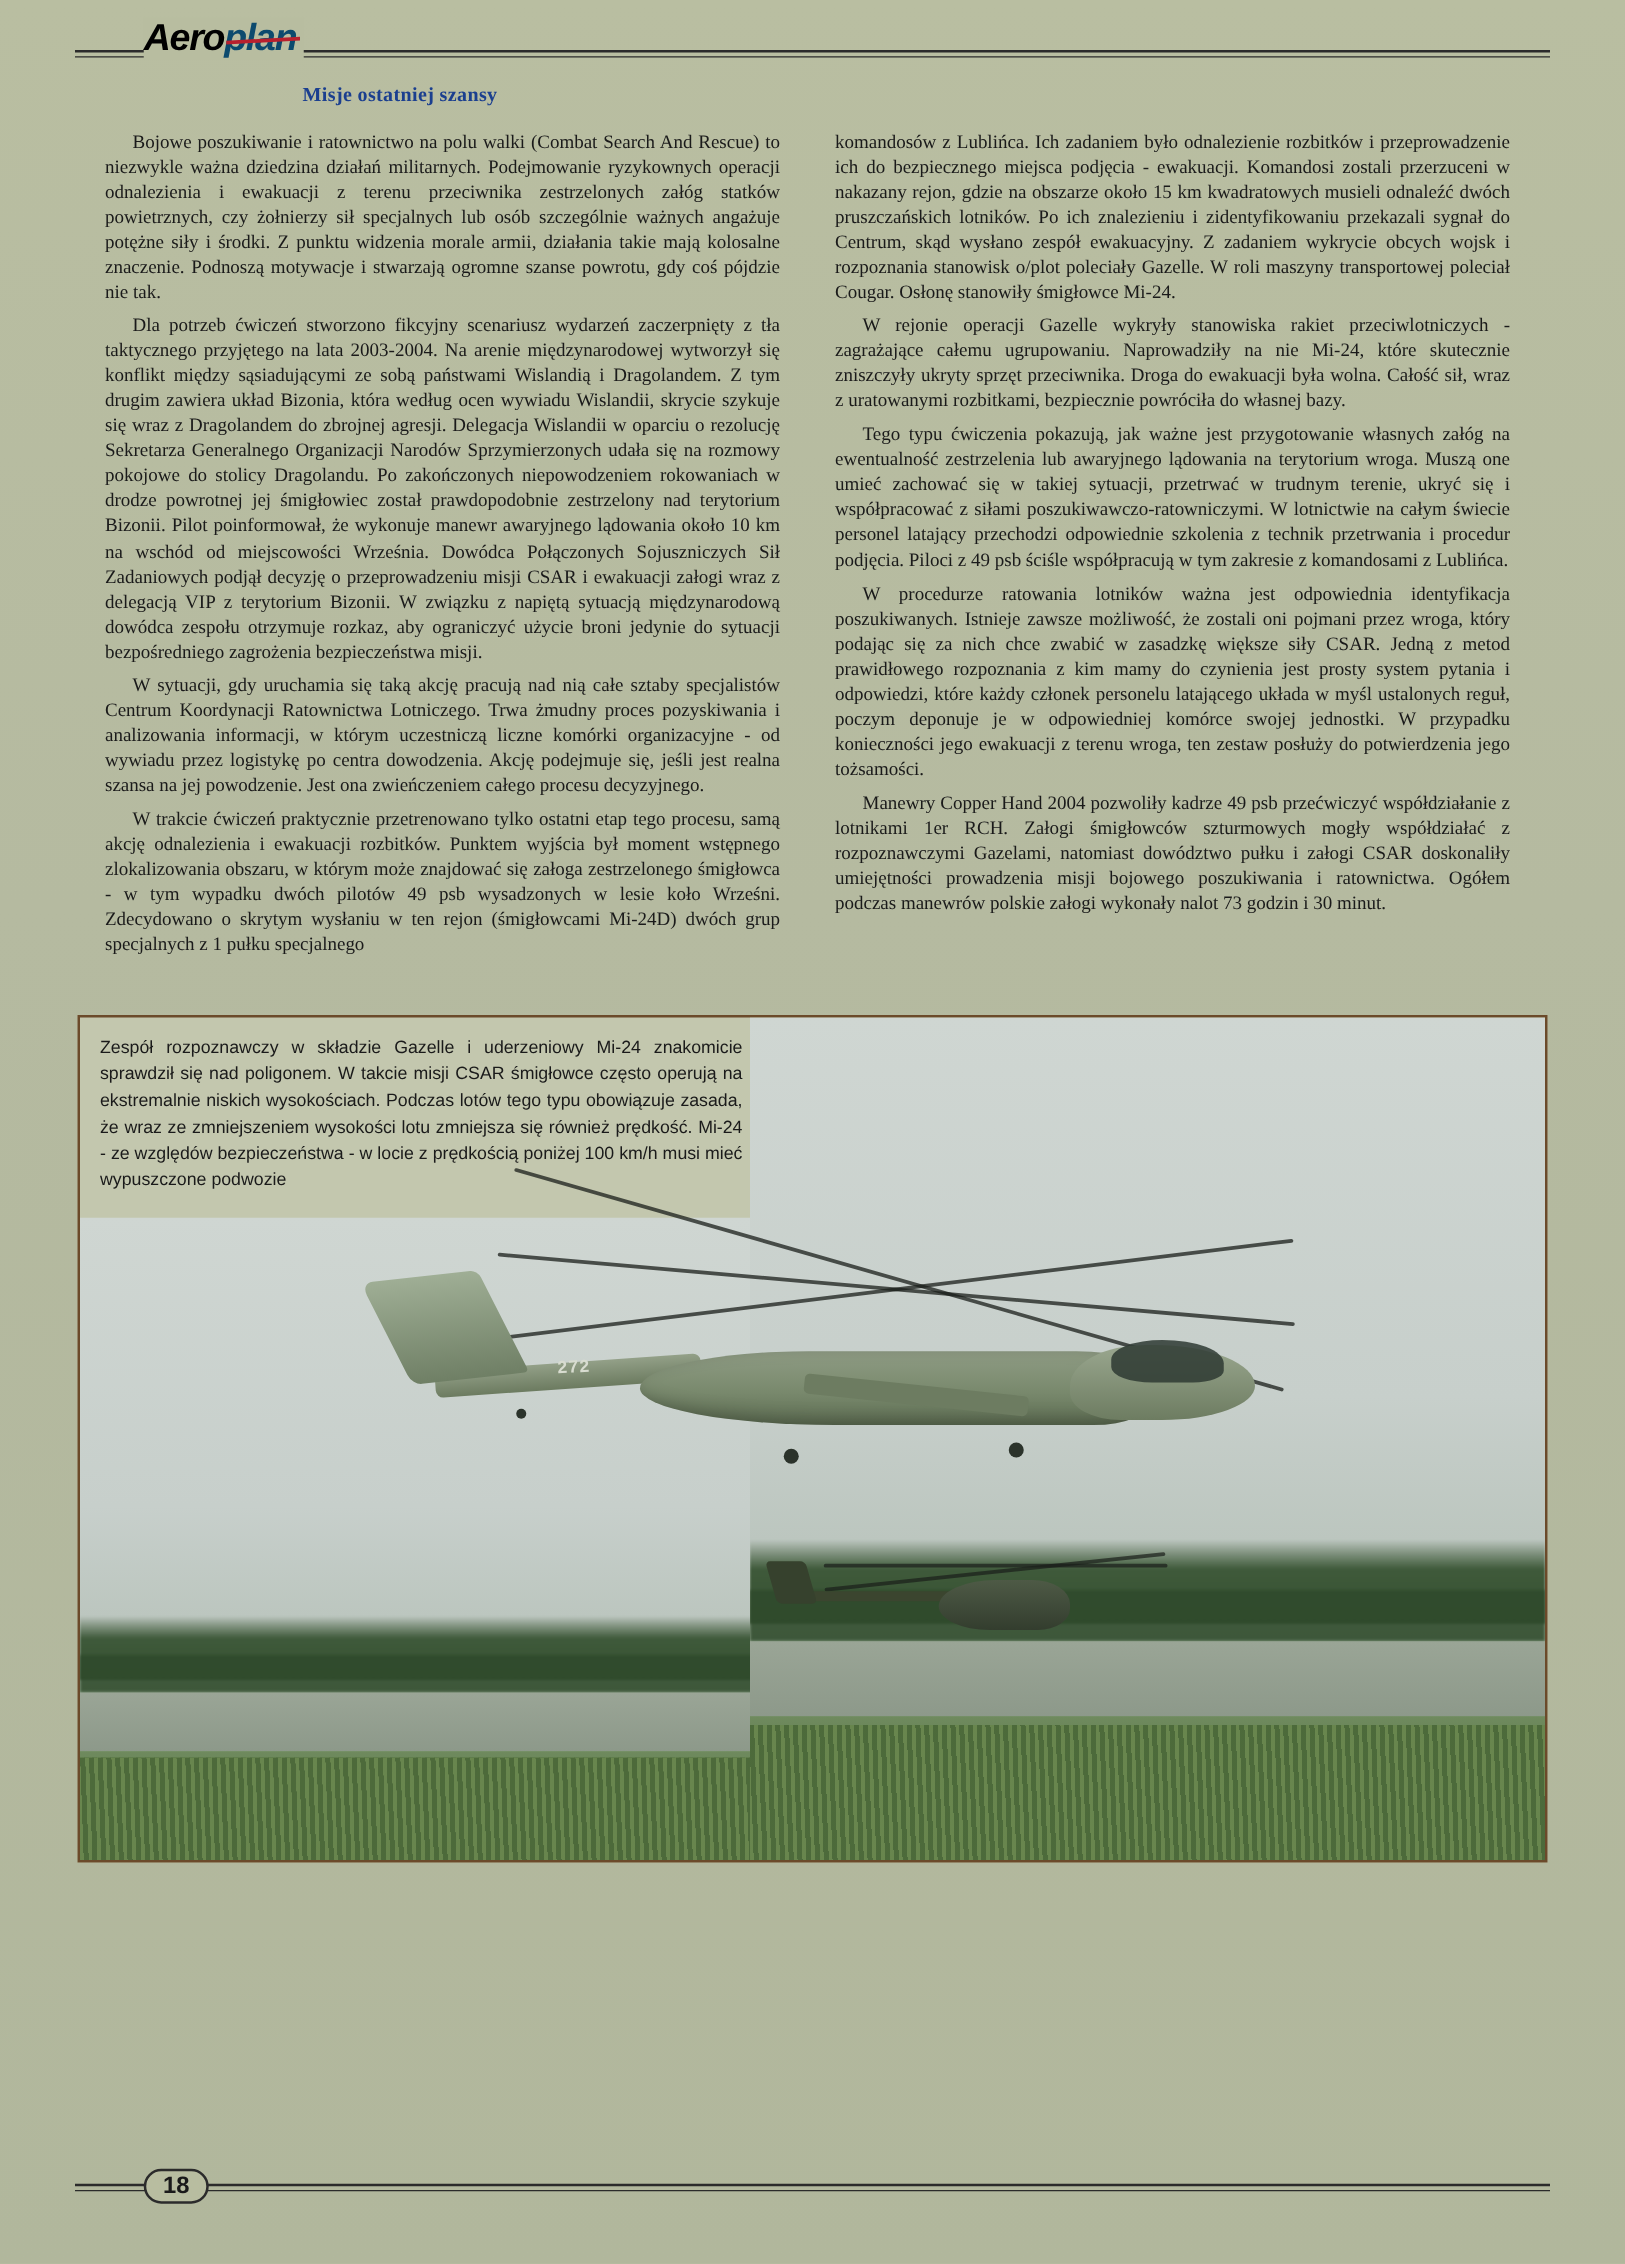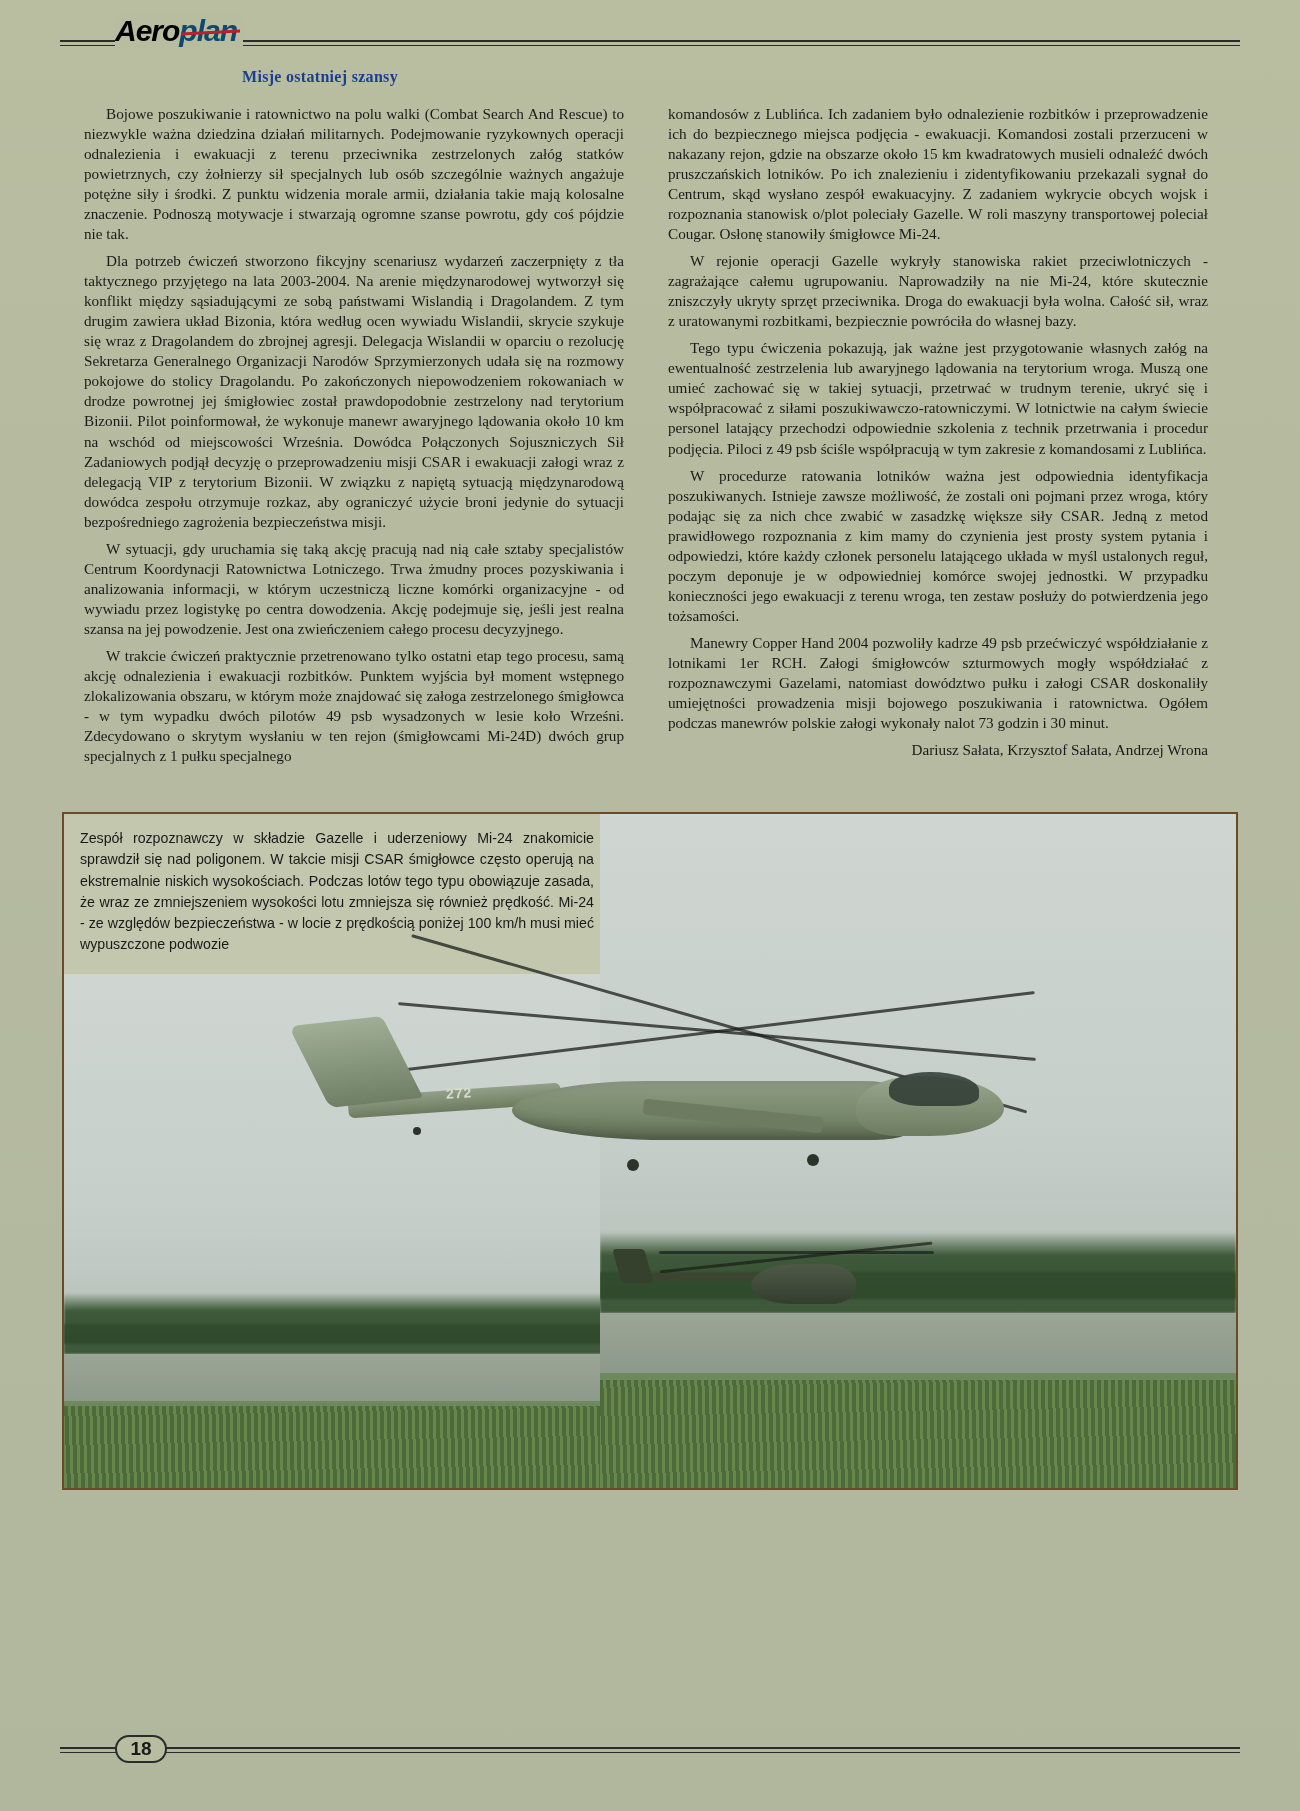--- a/index.html
+++ b/index.html
@@ -419,21 +419,20 @@
       <p>Dla potrzeb ćwiczeń stworzono fikcyjny scenariusz wydarzeń zaczerpnięty z tła taktycznego przyjętego na lata 2003-2004. Na arenie międzynarodowej wytworzył się konflikt między sąsiadującymi ze sobą państwami Wislandią i Dragolandem. Z tym drugim zawiera układ Bizonia, która według ocen wywiadu Wislandii, skrycie szykuje się wraz z Dragolandem do zbrojnej agresji. Delegacja Wislandii w oparciu o rezolucję Sekretarza Generalnego Organizacji Narodów Sprzymierzonych udała się na rozmowy pokojowe do stolicy Dragolandu. Po zakończonych niepowodzeniem rokowaniach w drodze powrotnej jej śmigłowiec został prawdopodobnie zestrzelony nad terytorium Bizonii. Pilot poinformował, że wykonuje manewr awaryjnego lądowania około 10 km na wschód od miejscowości Września. Dowódca Połączonych Sojuszniczych Sił Zadaniowych podjął decyzję o przeprowadzeniu misji CSAR i ewakuacji załogi wraz z delegacją VIP z terytorium Bizonii. W związku z napiętą sytuacją międzynarodową dowódca zespołu otrzymuje rozkaz, aby ograniczyć użycie broni jedynie do sytuacji bezpośredniego zagrożenia bezpieczeństwa misji.</p>
       <p>W sytuacji, gdy uruchamia się taką akcję pracują nad nią całe sztaby specjalistów Centrum Koordynacji Ratownictwa Lotniczego. Trwa żmudny proces pozyskiwania i analizowania informacji, w którym uczestniczą liczne komórki organizacyjne - od wywiadu przez logistykę po centra dowodzenia. Akcję podejmuje się, jeśli jest realna szansa na jej powodzenie. Jest ona zwieńczeniem całego procesu decyzyjnego.</p>
       <p>W trakcie ćwiczeń praktycznie przetrenowano tylko ostatni etap tego procesu, samą akcję odnalezienia i ewakuacji rozbitków. Punktem wyjścia był moment wstępnego zlokalizowania obszaru, w którym może znajdować się załoga zestrzelonego śmigłowca - w tym wypadku dwóch pilotów 49 psb wysadzonych w lesie koło Wrześni. Zdecydowano o skrytym wysłaniu w ten rejon (śmigłowcami Mi-24D) dwóch grup specjalnych z 1 pułku specjalnego</p>
     </div>
     <div class="col">
       <p style="text-indent:0">komandosów z Lublińca. Ich zadaniem było odnalezienie rozbitków i przeprowadzenie ich do bezpiecznego miejsca podjęcia - ewakuacji. Komandosi zostali przerzuceni w nakazany rejon, gdzie na obszarze około 15 km kwadratowych musieli odnaleźć dwóch pruszczańskich lotników. Po ich znalezieniu i zidentyfikowaniu przekazali sygnał do Centrum, skąd wysłano zespół ewakuacyjny. Z zadaniem wykrycie obcych wojsk i rozpoznania stanowisk o/plot poleciały Gazelle. W roli maszyny transportowej poleciał Cougar. Osłonę stanowiły śmigłowce Mi-24.</p>
       <p>W rejonie operacji Gazelle wykryły stanowiska rakiet przeciwlotniczych - zagrażające całemu ugrupowaniu. Naprowadziły na nie Mi-24, które skutecznie zniszczyły ukryty sprzęt przeciwnika. Droga do ewakuacji była wolna. Całość sił, wraz z uratowanymi rozbitkami, bezpiecznie powróciła do własnej bazy.</p>
       <p>Tego typu ćwiczenia pokazują, jak ważne jest przygotowanie własnych załóg na ewentualność zestrzelenia lub awaryjnego lądowania na terytorium wroga. Muszą one umieć zachować się w takiej sytuacji, przetrwać w trudnym terenie, ukryć się i współpracować z siłami poszukiwawczo-ratowniczymi. W lotnictwie na całym świecie personel latający przechodzi odpowiednie szkolenia z technik przetrwania i procedur podjęcia. Piloci z 49 psb ściśle współpracują w tym zakresie z komandosami z Lublińca.</p>
       <p>W procedurze ratowania lotników ważna jest odpowiednia identyfikacja poszukiwanych. Istnieje zawsze możliwość, że zostali oni pojmani przez wroga, który podając się za nich chce zwabić w zasadzkę większe siły CSAR. Jedną z metod prawidłowego rozpoznania z kim mamy do czynienia jest prosty system pytania i odpowiedzi, które każdy członek personelu latającego układa w myśl ustalonych reguł, poczym deponuje je w odpowiedniej komórce swojej jednostki. W przypadku konieczności jego ewakuacji z terenu wroga, ten zestaw posłuży do potwierdzenia jego tożsamości.</p>
       <p>Manewry Copper Hand 2004 pozwoliły kadrze 49 psb przećwiczyć współdziałanie z lotnikami 1er RCH. Załogi śmigłowców szturmowych mogły współdziałać z rozpoznawczymi Gazelami, natomiast dowództwo pułku i załogi CSAR doskonaliły umiejętności prowadzenia misji bojowego poszukiwania i ratownictwa. Ogółem podczas manewrów polskie załogi wykonały nalot 73 godzin i 30 minut.</p>
-      <p class="byline">Dariusz Sałata, Krzysztof Sałata, Andrzej Wrona</p>
     </div>
   </div>
 
   <div class="photo-block">
 
     <div class="caption">
       <span>Zespół rozpoznawczy w składzie Gazelle i uderzeniowy Mi-24 znakomicie sprawdził się nad poligonem. W takcie misji CSAR śmigłowce często operują na ekstremalnie niskich wysokościach. Podczas lotów tego typu obowiązuje zasada, że wraz ze zmniejszeniem wysokości lotu zmniejsza się również prędkość. Mi-24 - ze względów bezpieczeństwa - w locie z prędkością poniżej 100 km/h musi mieć wypuszczone podwozie</span>
     </div>
 
     <div class="photo-lower">

